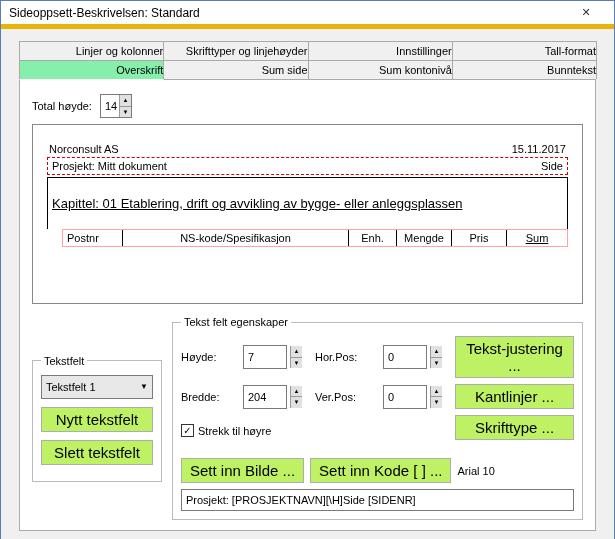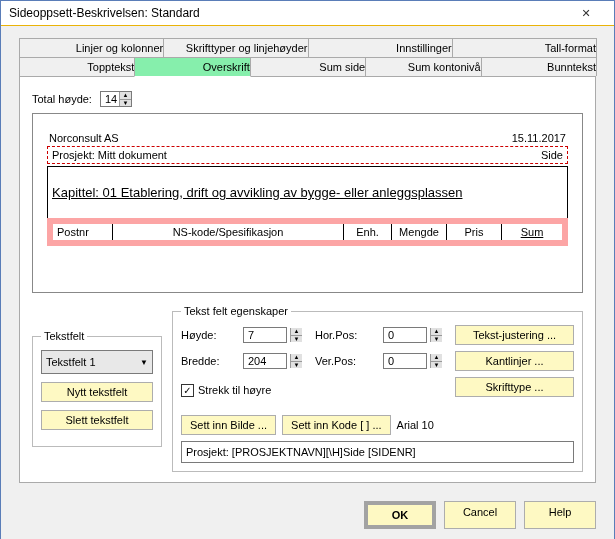--- a/index.html
+++ b/index.html
@@ -1,61 +1,61 @@
 <!DOCTYPE html>
 <html><head>
 <meta charset="utf-8">
 <style>
 * { box-sizing: border-box; font-family: "Segoe UI", Tahoma, sans-serif; font-size: 11px; }
 body { margin: 0; background: #fff; width: 615px; height: 539px; overflow: hidden; }
 .window { border: 1px solid #5a7db8; background: #fff; width: 615px; height: 539px; display: flex; flex-direction: column; }
-.titlebar { background: #fff; height: 28px; display: flex; align-items: center; padding: 0 8px; border-bottom: 1px solid #eab308; }
+.titlebar { background: #fff; height: 28px; display: flex; align-items: center; padding: 0 8px; border-bottom: 5px solid #eab308; }
 .titlebar-text { flex: 1; font-size: 12px; }
 .titlebar-btns { display: flex; }
 .titlebar-btn { width: 40px; height: 24px; display: flex; align-items: center; justify-content: center; color: #333; }
 .content { flex: 1; padding: 12px 18px 8px 18px; background: #f0f0f0; display: flex; flex-direction: column; }
 
 .tabs { position: relative; }
 .tab-row { display: flex; }
 .tab { background: #f0f0f0; border: 1px solid #aaa; border-bottom: none; padding: 3px 0; text-align: right; cursor: default; font-size: 11px; flex: 1; margin-right: -1px; }
 .tab.top { }
 .tab.active { background: #86efac; position: relative; z-index: 2; border-bottom: 1px solid #fff; margin-bottom: -1px; }
 .tab-panel { border: 1px solid #aaa; background: #fff; padding: 14px 12px 10px 12px; position: relative; }
 
 .row { display: flex; align-items: center; margin-bottom: 6px; }
 .label { margin-right: 8px; }
 .spinner { position: relative; display: inline-flex; }
-.spinner input { width: 32px; height: 16px; border: 1px solid #7a7a7a; padding: 0 14px 0 4px; font-size: 11px; }
+.spinner input { width: 32px; height: 24px; border: 1px solid #7a7a7a; padding: 0 14px 0 4px; font-size: 11px; }
 .spinner .sp-btns { position: absolute; right: 1px; top: 1px; bottom: 1px; width: 12px; display: flex; flex-direction: column; }
 .spinner .sp-btn { flex:1; background: #e1e1e1; border-left: 1px solid #999; display:flex; align-items:center; justify-content:center; font-size:6px; line-height:1; }
 .spinner .sp-btn:first-child { border-bottom: 1px solid #999; }
 
 .preview { border: 1px solid #888; padding: 18px 14px 10px 14px; height: 180px; background: #fff; margin-top: 6px; }
 .pv-header { display: flex; justify-content: space-between; font-size: 11px; margin: 0 2px 2px 2px; }
 .pv-box { border: 1px dashed #c00; padding: 2px 4px; display: flex; justify-content: space-between; font-size: 11px; margin-bottom: 2px; }
 .pv-kap { border: 1px solid #000; border-bottom: none; padding: 18px 4px; font-size: 13px; text-decoration: underline; }
-.pv-table { border: 6px solid #fca5a5; display: flex; font-size: 11px; }
+.pv-table { border: 1px solid #fca5a5; display: flex; font-size: 11px; margin-left: 15px; }
 .pv-table div { border-right: 1px solid #000; padding: 2px 4px; text-align: center; }
 .pv-table div:last-child { border-right: none; text-decoration: underline; }
 .pv-c1 { width: 60px; text-align:left !important; }
 .pv-c2 { flex: 1; }
 .pv-c3 { width: 48px; }
 .pv-c4 { width: 55px; }
 .pv-c5 { width: 55px; }
 .pv-c6 { width: 60px; }
 
 .lower { display: flex; gap: 10px; margin-top: 12px; flex: 1; align-items: center; }
 fieldset { border: 1px solid #bbb; padding: 8px 8px 8px 8px; margin:0; }
 legend { font-size: 11px; padding: 0 3px; }
 .fs-left { width: 130px; }
 .fs-right { flex: 1; }
 
 .combo { width: 100%; height: 22px; border: 1px solid #7a7a7a; background: #e8e8e8; display: flex; align-items: center; padding: 11px 4px; justify-content: space-between; margin-bottom: 8px; }
 .combo-arrow { font-size: 8px; }
-.btn { background: #fef9c3; border: 1px solid #adadad; padding: 3px 8px; text-align: center; cursor: default; font-size: 11px; }
+.btn { background: #bef264; border: 1px solid #adadad; padding: 3px 8px; text-align: center; cursor: default; font-size: 15px; }
 .fs-left .btn { width: 100%; margin-bottom: 8px; }
 
 .prop-grid { display: grid; grid-template-columns: 50px 60px 56px 60px 1fr; gap: 6px 12px; align-items: center; }
 .prop-grid .spinner input { width: 44px; }
 .checkbox-row { display:flex; align-items:center; margin-top: 6px; gap: 4px; }
 .checkbox { width: 13px; height: 13px; border: 1px solid #333; display:inline-flex; align-items:center; justify-content:center; font-size:10px; background:#fff; }
 
 .btm-btns { display:flex; gap:6px; align-items:center; margin-top:18px; }
 .text-input { width: 100%; height: 22px; border: 1px solid #7a7a7a; padding: 2px 4px; margin-top: 6px; font-size:11px; display:flex; align-items:center; }
 
@@ -77,21 +77,20 @@
   <div class="content">
 
     <div class="tabs">
       <div class="tab-row">
         <div class="tab top">Linjer og kolonner</div>
         <div class="tab top">Skrifttyper og linjehøyder</div>
         <div class="tab top">Innstillinger</div>
         <div class="tab top">Tall-format</div>
       </div>
       <div class="tab-row">
-        <div class="tab">Topptekst</div>
         <div class="tab active">Overskrift</div>
         <div class="tab">Sum side</div>
         <div class="tab">Sum kontonivå</div>
         <div class="tab">Bunntekst</div>
       </div>
 
       <div class="tab-panel">
         <div class="row">
           <span class="label">Total høyde:</span>
           <span class="spinner">

